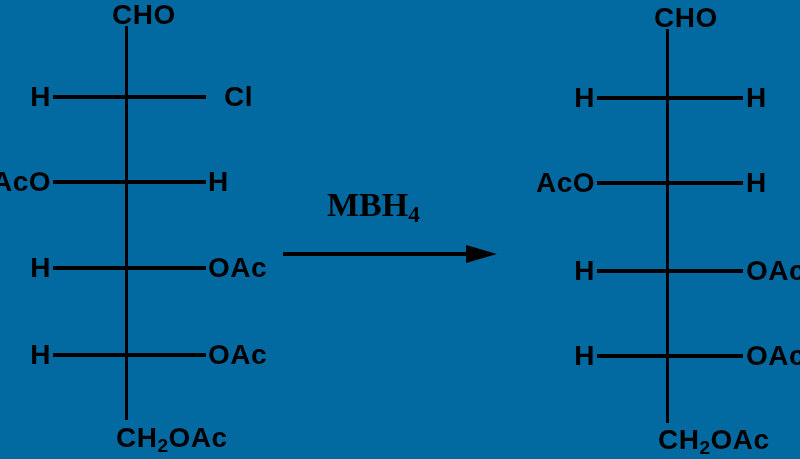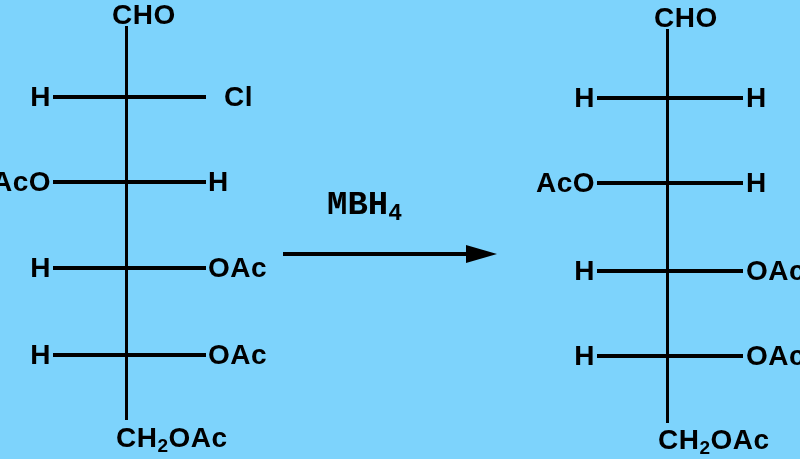--- a/index.html
+++ b/index.html
@@ -1,25 +1,25 @@
 <!DOCTYPE html>
 <html><head>
 <meta charset="utf-8">
 <style>
   html,body{margin:0;padding:0;background:#ffffff;}
   .canvas{
-    position:relative;width:800px;height:459px;background:#7dd3fc;
+    position:relative;width:800px;height:459px;background:#0369a1;
     font-family:"Liberation Sans",sans-serif;color:#000;overflow:hidden;
   }
   .lbl{
     position:absolute;font-size:28px;line-height:1;font-weight:600;
     white-space:nowrap;letter-spacing:0.5px;
   }
   .serif-lbl{
-    position:absolute;font-family:Liberation Mono, monospace;font-size:34px;
+    position:absolute;font-family:Liberation Serif, serif;font-size:34px;
     line-height:1;font-weight:600;white-space:nowrap;
   }
   .sub{font-size:0.68em;vertical-align:-0.28em;}
   .hline{position:absolute;height:4px;background:#000;}
   .vline{position:absolute;width:3px;background:#000;}
   .arrow-shaft{position:absolute;height:4px;background:#000;}
   .arrow-head{
     position:absolute;width:0;height:0;
     border-top:9px solid transparent;border-bottom:9px solid transparent;
     border-left:31px solid #000;

